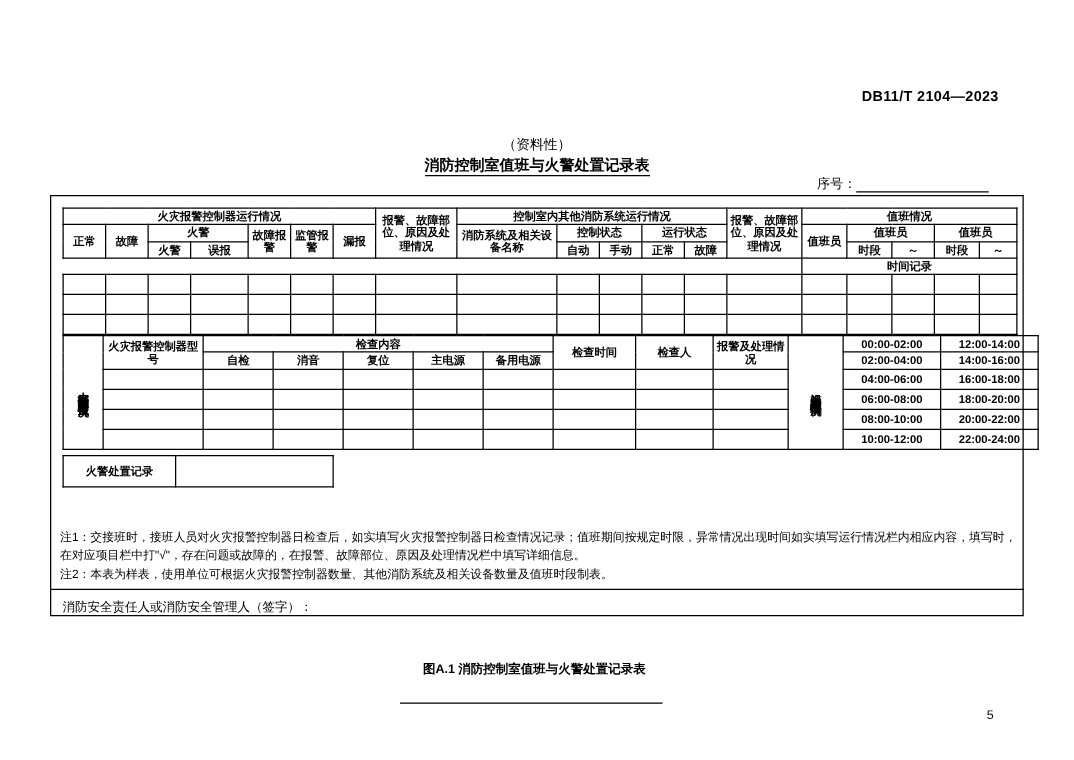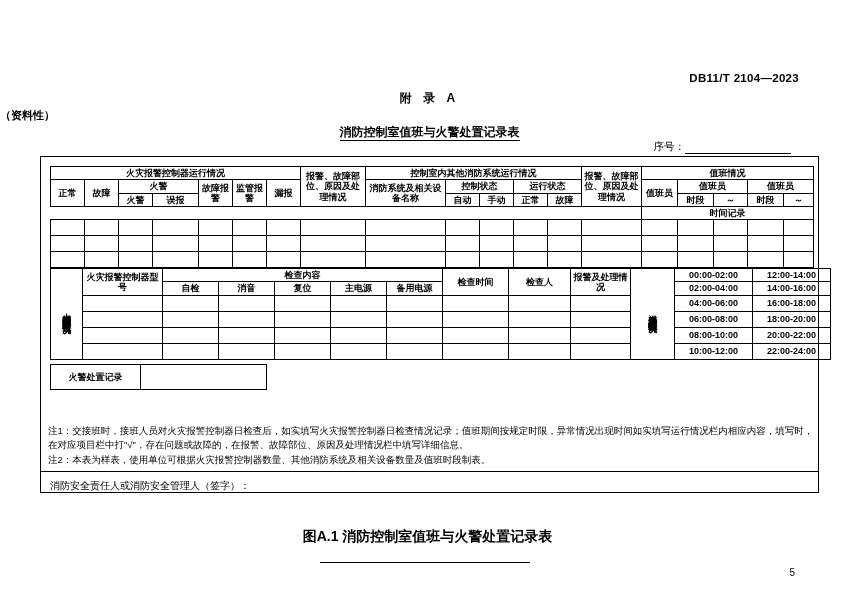--- a/index.html
+++ b/index.html
@@ -35,23 +35,23 @@
     top: 90px;
     text-align: center;
     font-size: 12px;
     font-weight: bold;
     letter-spacing: 4px;
   }
   .annex-sub {
     position: absolute;
     left: 0; right: 0;
     top: 108px;
-    text-align: left;
+    text-align: center;
     font-size: 11px;
-    font-weight: bold;
+    font-weight: normal;
   }
   .form-title {
     position: absolute;
     left: 0; right: 0;
     top: 124px;
     text-align: center;
     font-size: 12px;
     font-weight: bold;
   }
   .form-title span {
@@ -132,21 +132,21 @@
     left: 40px;
     top: 471px;
     width: 779px;
     border-top: 1px solid #000;
   }
   .fig-caption {
     position: absolute;
     left: 0; right: 4px;
     top: 528px;
     text-align: center;
-    font-size: 14px;
+    font-size: 10px;
     font-weight: bold;
   }
   .footer-rule {
     position: absolute;
     left: 320px;
     top: 562px;
     width: 210px;
     border-top: 1px solid #000;
   }
   .page-num {
@@ -162,21 +162,20 @@
     display: inline-block;
   }
   .empty-row td { height: 13px; }
 </style>
 </head>
 <body>
 
 <div class="page">
 
   <div class="std-no">DB11/T 2104—2023</div>
-  <div class="annex-title">附 录 A</div>
   <div class="annex-sub">（资料性）</div>
   <div class="form-title"><span>消防控制室值班与火警处置记录表</span></div>
   <div class="serial">
     <span>序号：</span><span class="line"></span>
   </div>
 
   <div class="frame"></div>
 
   <table class="grid t1">
     <colgroup>

